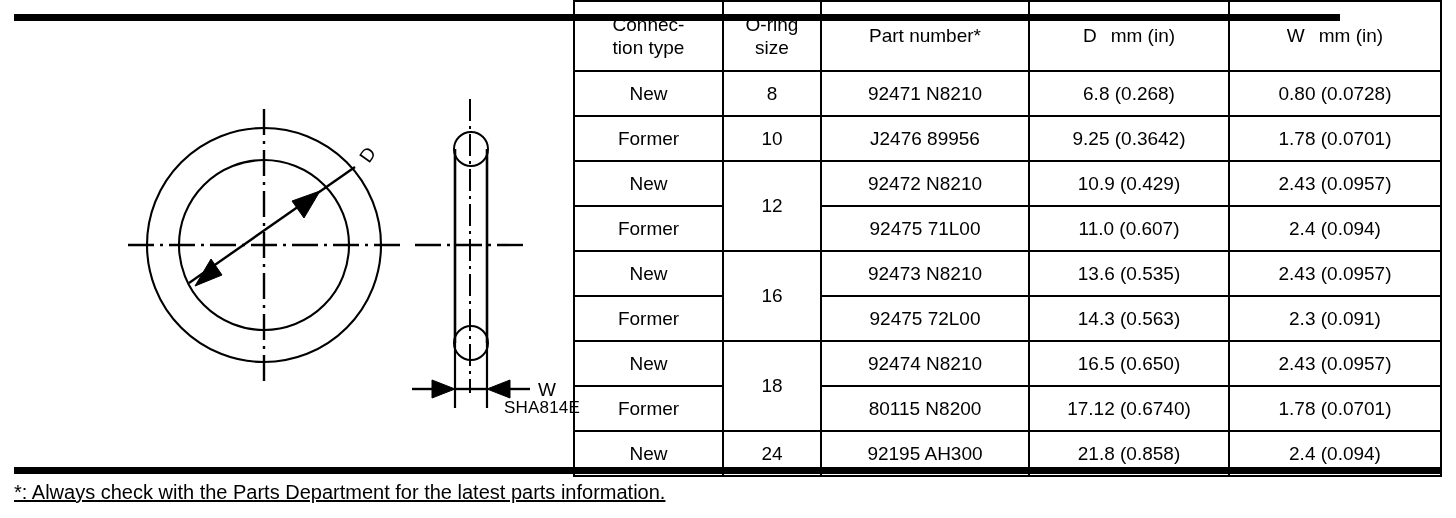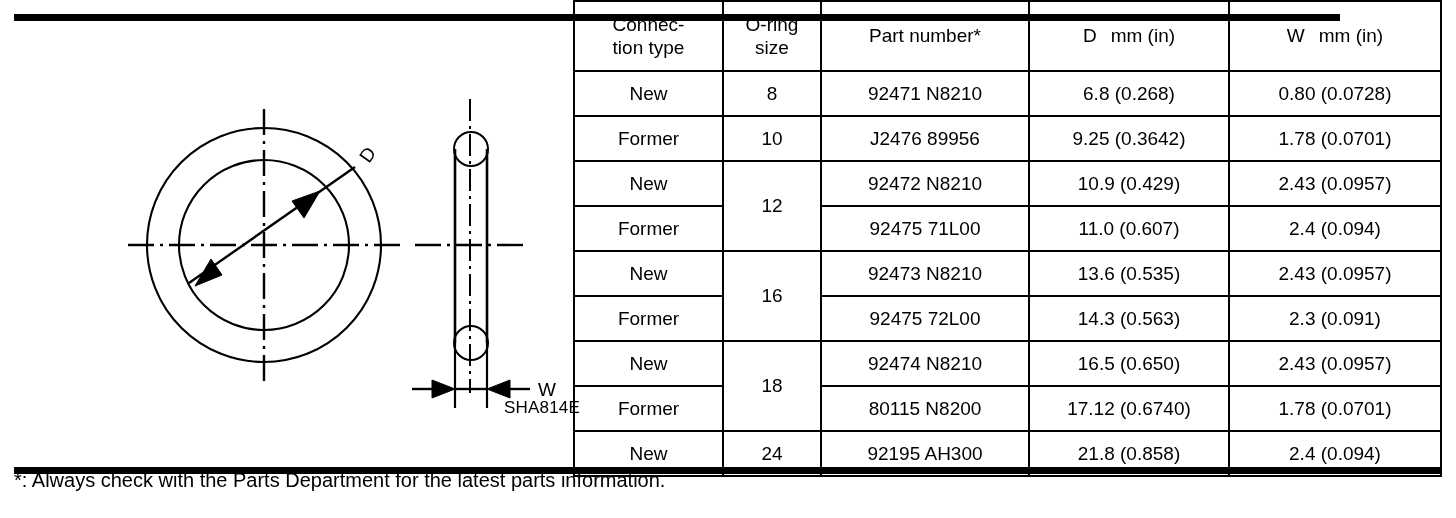--- a/index.html
+++ b/index.html
@@ -83,23 +83,24 @@
   .col-w     { width: 212px; }
 
   .hdr-two-line span { display: block; }
   .hdr-dim .dim-sym { margin-right: 14px; }
   .star { font-size: 19px; }
 
   
   .footnote {
     position: absolute;
     left: 14px;
-    top: 469px;
+    top: 481px;
     font-size: 20px;
     white-space: nowrap;
+    text-decoration: underline;
   }
 </style>
 </head>
 <body>
 
 <div class="rule-top"></div>
 
 <div class="drawing">
   <svg width="573" height="446" viewBox="0 0 573 446" xmlns="http://www.w3.org/2000/svg">
 

